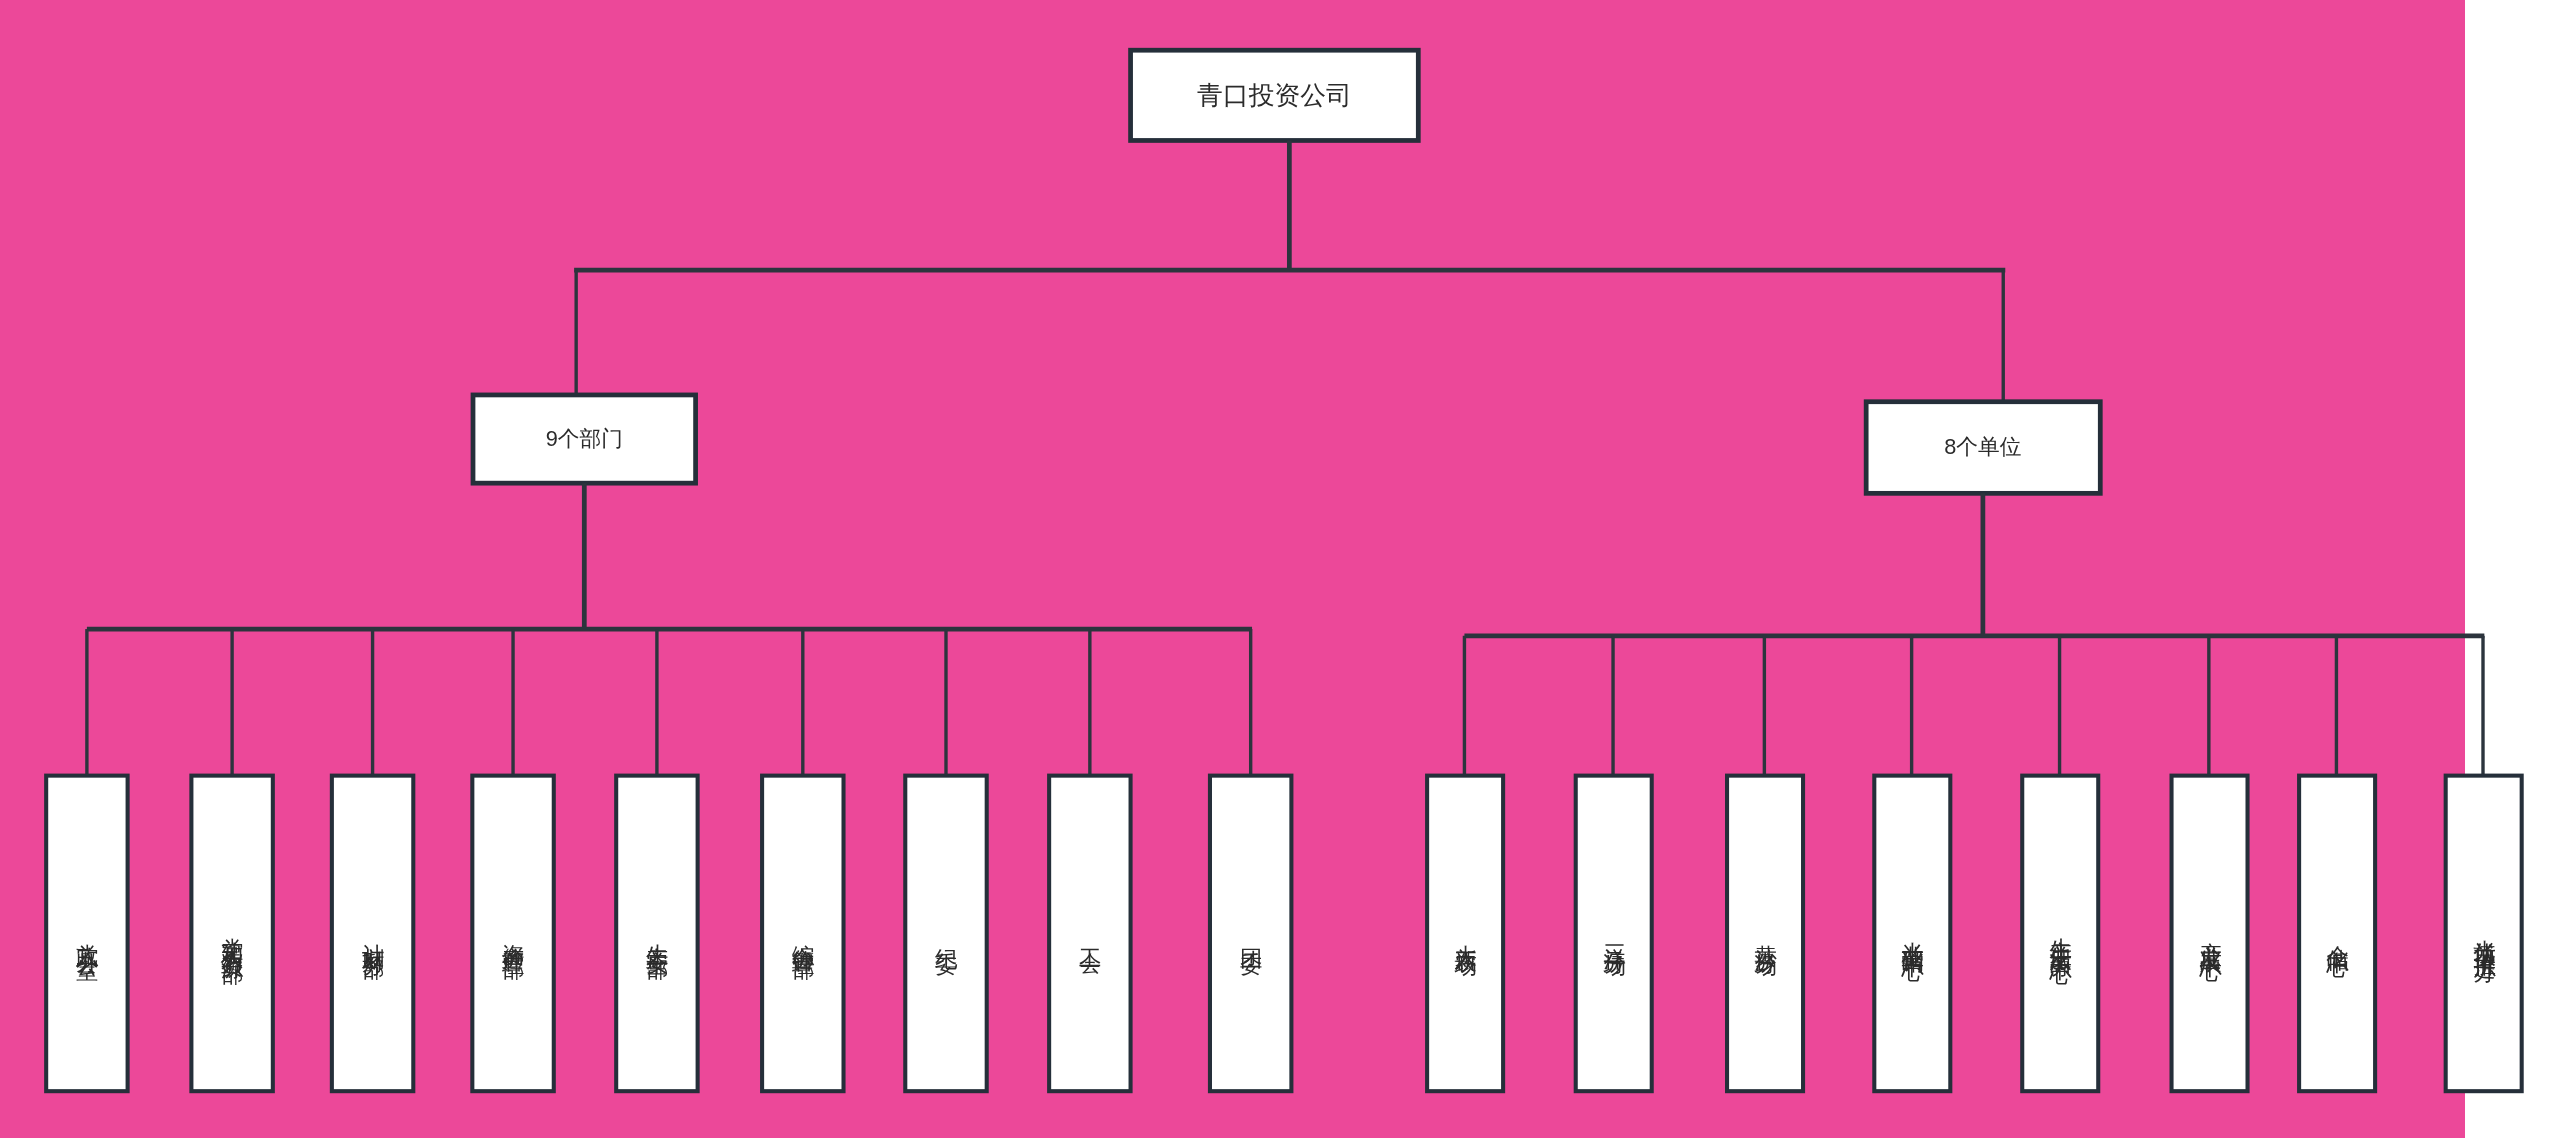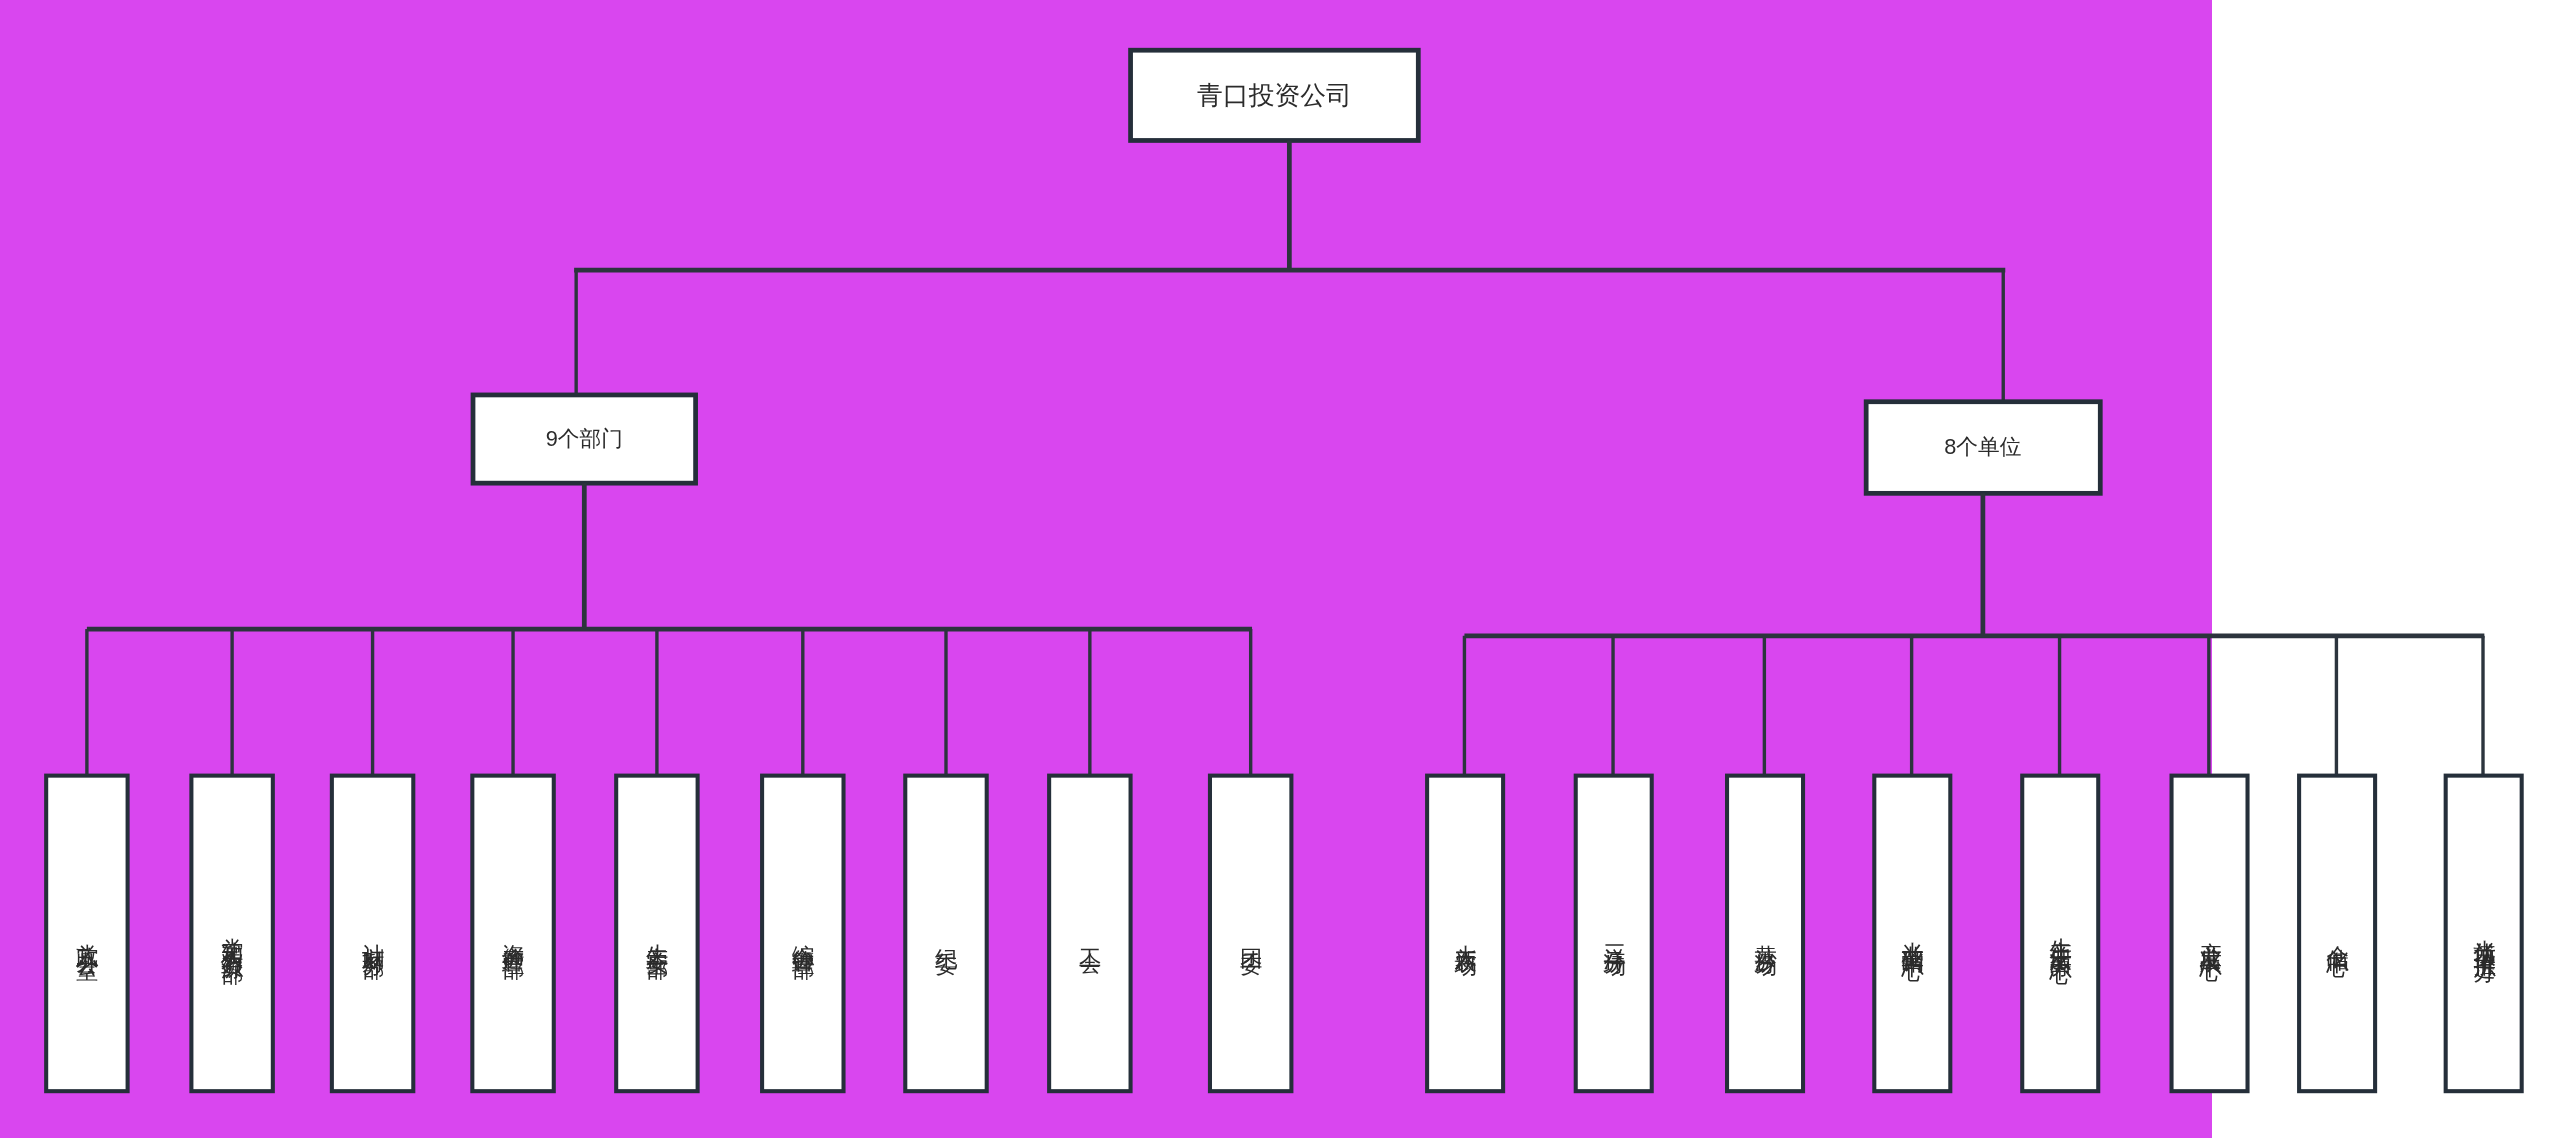--- a/index.html
+++ b/index.html
@@ -8,23 +8,23 @@
     background: #ffffff;
   }
   body {
     width: 2576px;
     height: 1138px;
     overflow: hidden;
     font-family: "Liberation Sans", "DejaVu Sans", sans-serif;
   }
   #org-chart-root {
     position: relative;
-    width: 2212px;
+    width: 2465px;
     height: 1138px;
-    background: #d946ef;
+    background: #ec4899;
   }
   svg#org-svg {
     position: absolute;
     left: 0;
     top: 0;
     width: 2576px;
     height: 1138px;
     display: block;
   }
   .node-box {

